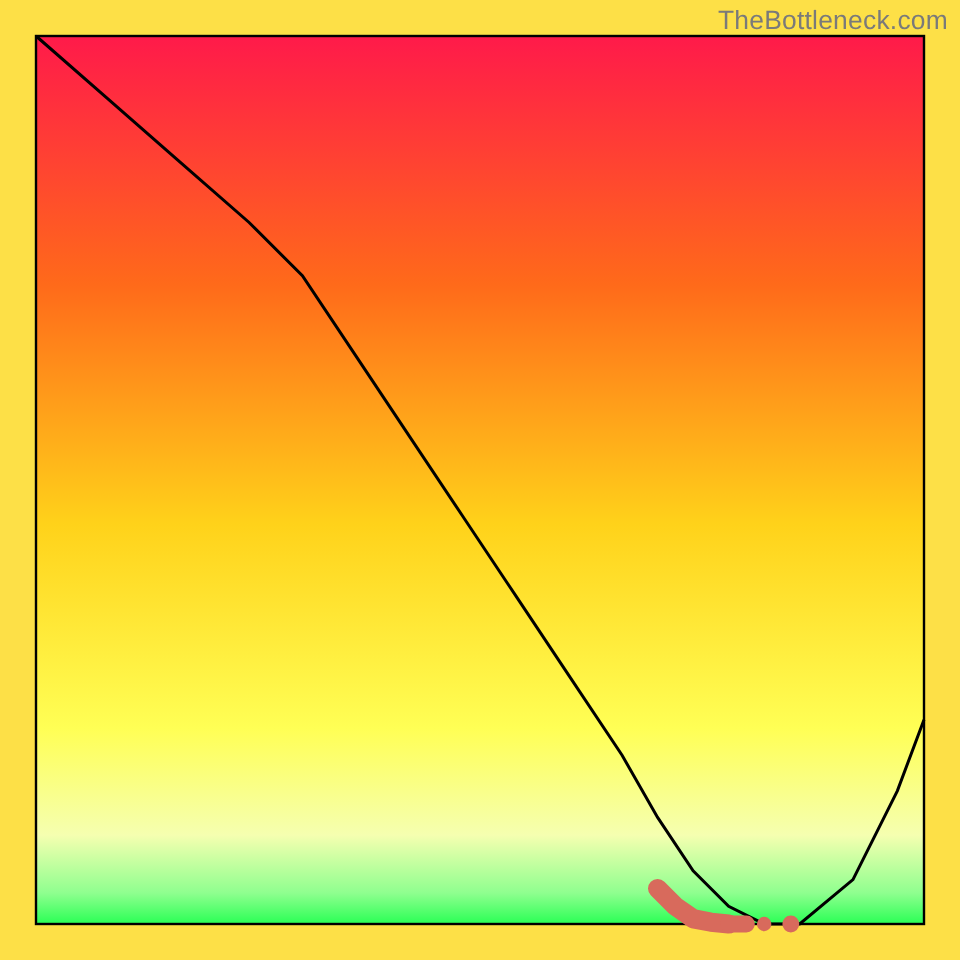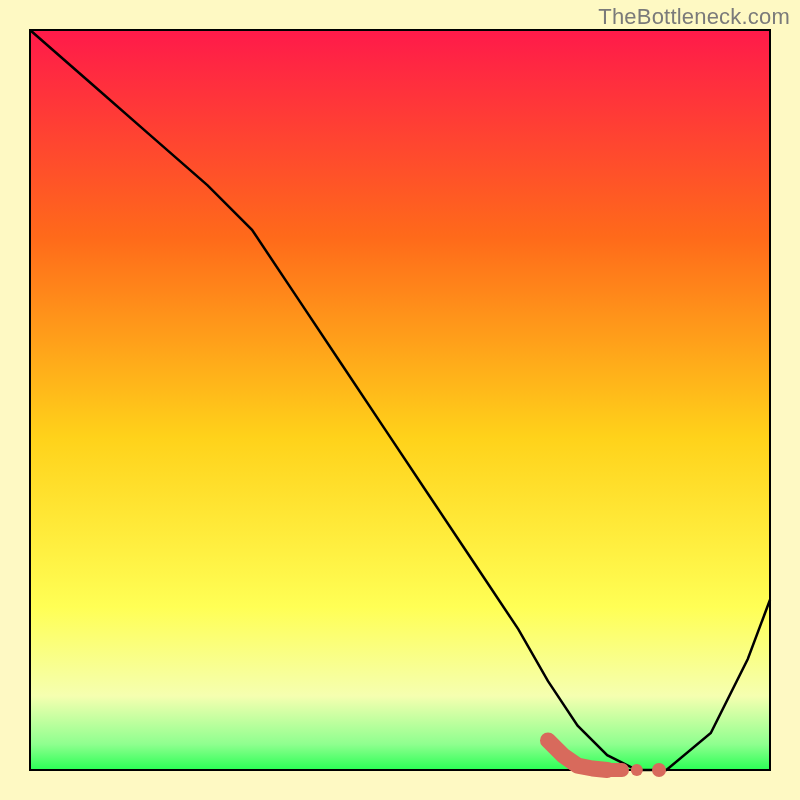--- a/index.html
+++ b/index.html
@@ -7,21 +7,21 @@
     padding: 0;
     width: 800px;
     height: 800px;
     overflow: hidden;
     font-family: Arial, Helvetica, sans-serif;
   }
   .frame {
     position: relative;
     width: 800px;
     height: 800px;
-    background: #fef9c3;
+    background: #fde047;
     box-sizing: border-box;
   }
   .watermark {
     position: absolute;
     top: 4px;
     right: 10px;
     font-size: 22px;
     font-weight: 500;
     color: #7a7a7a;
     letter-spacing: 0.2px;

